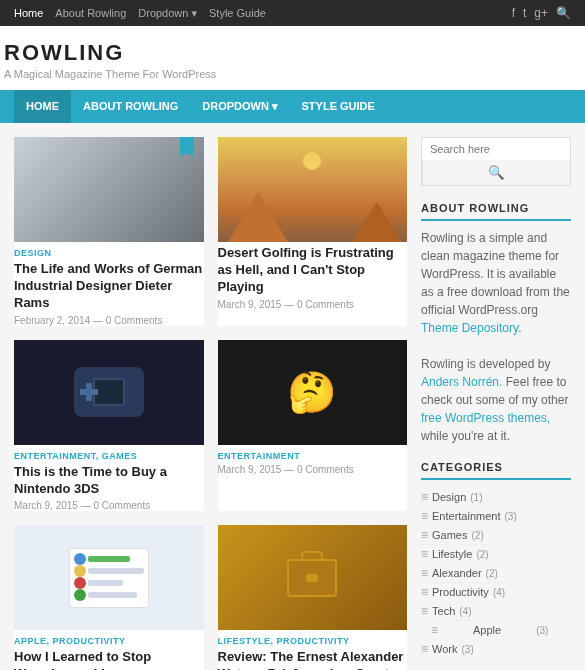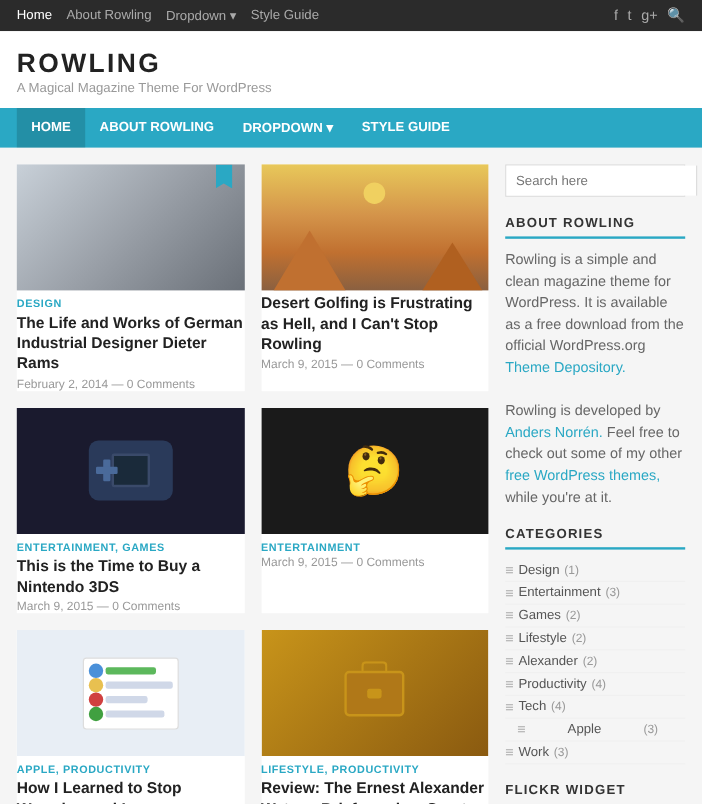--- a/index.html
+++ b/index.html
@@ -7,21 +7,21 @@
 
     
     .top-bar { background: #2b2b2b; padding: 6px 14px; display: flex; justify-content: space-between; align-items: center; }
     .top-nav { display: flex; gap: 12px; }
     .top-nav a { color: #aaa; text-decoration: none; font-size: 11px; }
     .top-nav a.active { color: #fff; }
     .top-icons { display: flex; gap: 8px; }
     .top-icons span { color: #aaa; font-size: 12px; cursor: pointer; }
 
     
-    .site-header { background: #fff; padding: 14px 14px 10px; }
+    .site-header { background: #fff; padding: 14px 4px 10px; }
     .site-title { font-size: 22px; font-weight: bold; letter-spacing: 2px; color: #222; }
     .site-tagline { font-size: 11px; color: #999; margin-top: 2px; }
 
     
     .main-nav { background: #2aa8c4; padding: 0 14px; display: flex; gap: 0; }
     .main-nav a { color: #fff; text-decoration: none; font-size: 11px; font-weight: bold; padding: 10px 12px; display: block; text-transform: uppercase; }
     .main-nav .active { background: rgba(0,0,0,0.15); }
 
     
     .container { display: flex; gap: 0; padding: 14px; }
@@ -64,21 +64,21 @@
     .briefcase-handle { position: absolute; top: -10px; left: 50%; transform: translateX(-50%); width: 22px; height: 10px; border: 2px solid #c8941a; border-bottom: none; border-radius: 4px 4px 0 0; }
     .briefcase-latch { position: absolute; top: 50%; left: 50%; transform: translate(-50%, -50%); width: 12px; height: 8px; background: #c8941a; border-radius: 2px; }
 
     .bookmark { position: absolute; top: 0; right: 10px; width: 14px; height: 20px; background: #2aa8c4; clip-path: polygon(0 0, 100% 0, 100% 100%, 50% 80%, 0 100%); }
 
     .post-meta-cat { font-size: 9px; font-weight: bold; color: #2aa8c4; text-transform: uppercase; margin-top: 6px; letter-spacing: 0.5px; }
     .post-title { font-size: 13px; font-weight: bold; color: #222; line-height: 1.3; margin-top: 3px; }
     .post-date { font-size: 10px; color: #999; margin-top: 3px; }
 
     
-    .sidebar-search { display: flex; border: 1px solid #ddd; margin-bottom: 16px; }
+    .sidebar-search { display: flex; border: 1px solid #ddd; margin-bottom: 16px; flex-direction: column; }
     .sidebar-search input { flex: 1; border: none; padding: 5px 8px; font-size: 11px; outline: none; color: #aaa; }
     .sidebar-search button { background: #f5f5f5; border: none; border-left: 1px solid #ddd; padding: 5px 8px; cursor: pointer; }
 
     .sidebar-section { margin-bottom: 16px; }
     .sidebar-section-title { font-size: 11px; font-weight: bold; text-transform: uppercase; letter-spacing: 1px; color: #333; border-bottom: 2px solid #2aa8c4; padding-bottom: 5px; margin-bottom: 8px; }
 
     .sidebar-text { font-size: 12px; color: #666; line-height: 1.5; }
     .sidebar-text a { color: #2aa8c4; text-decoration: none; }
 
     .cat-list { list-style: none; }
@@ -147,21 +147,21 @@
       </div>
 
       <div class="post-card">
         <div class="post-thumb-wrap">
           <div class="post-thumb thumb-desert" style="position:relative;">
             <div class="desert-sun"></div>
             <div class="desert-mountain"></div>
             <div class="desert-mountain2"></div>
           </div>
         </div>
-        <div class="post-title">Desert Golfing is Frustrating as Hell, and I Can't Stop Rowling</div>
+        <div class="post-title">Desert Golfing is Frustrating as Hell, and I Can't Stop Playing</div>
         <div class="post-date">March 9, 2015 — 0 Comments</div>
       </div>
 
       <div class="post-card">
         <div class="post-thumb-wrap">
           <div class="post-thumb thumb-nintendo">
             <div class="nintendo-shape">
               <div class="nintendo-device">
                 <div class="dpad"></div>
                 <div class="nintendo-screen"></div>

